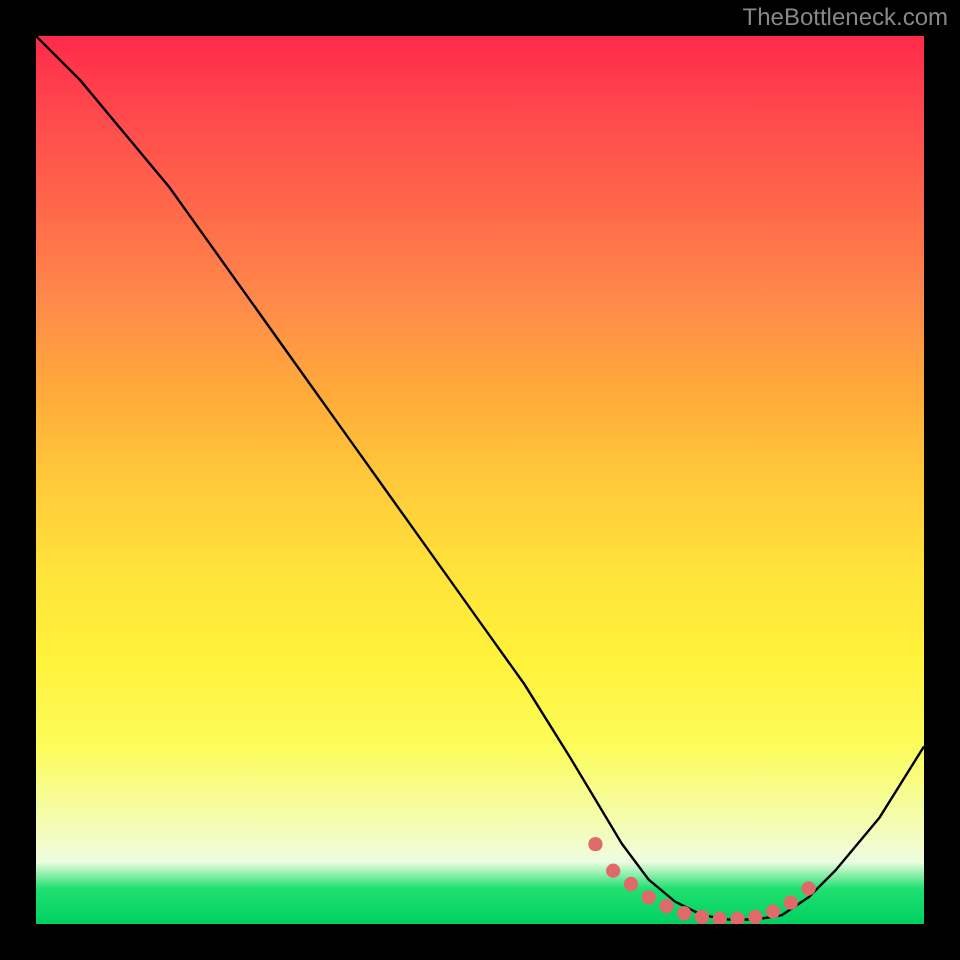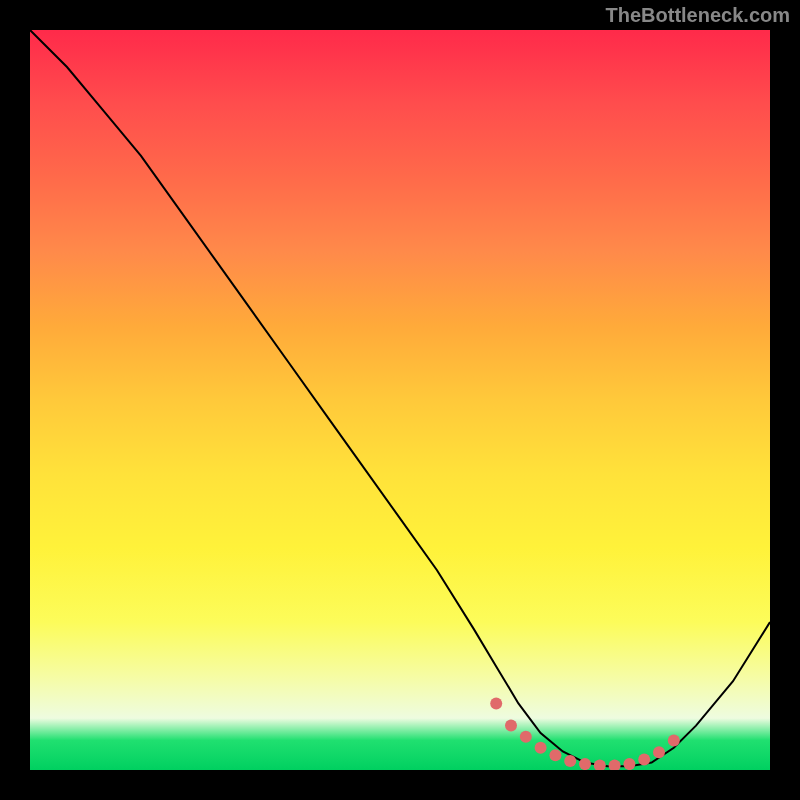--- a/index.html
+++ b/index.html
@@ -14,21 +14,21 @@
     font-family: Arial, Helvetica, sans-serif;
     position: relative;
     overflow: hidden;
   }
   .watermark {
     position: absolute;
     top: 4px;
     right: 10px;
     color: #888;
     font-size: 20px;
-    font-weight: bold;
+    font-weight: normal;
     z-index: 10;
   }
   .chart-area {
     position: absolute;
     top: 30px;
     left: 30px;
     width: 740px;
     height: 740px;
     background: linear-gradient(to bottom,
       #ff2a4a 0%,

